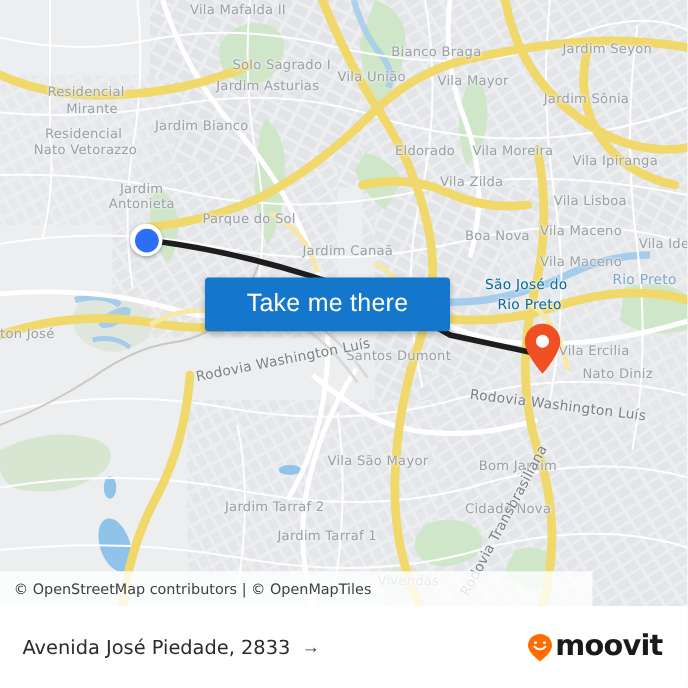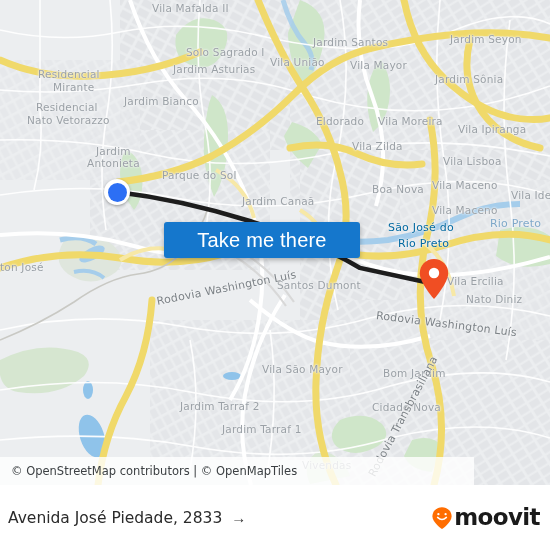--- a/index.html
+++ b/index.html
@@ -98,21 +98,21 @@
     white-space: nowrap;
   }
 
   
   .footer {
     position: absolute;
     left: 0; top: 485px;
     width: 550px; height: 65px;
     background: #ffffff;
     display: flex; align-items: center;
-    padding: 0 8px;
+    padding: 0 18px;
   }
   .route {
     display: flex; align-items: center;
     gap: 9px;
     flex: 1;
     min-width: 0;
   }
   .route-text {
     font-size: 15.5px;
     color: #2b2b2b;
@@ -248,21 +248,21 @@
         <path d="M220 248 q40 20 66 58"></path>
         <path d="M228 244 q40 20 66 58"></path>
       </g>
 
       <path d="M117 192 C 200 202, 300 232, 360 268 L 430 283" stroke="#1d1d1d" stroke-width="4.5" fill="none" stroke-linecap="round"></path>
     </svg>
 
     <div id="labels">
         <div class="plabel" style="left: 152px; top: 2px;">Vila Mafalda II</div>
         <div class="plabel" style="left: 186px; top: 22px; margin-top: 24px;">Solo Sagrado I</div>
-        <div class="plabel" style="left: 313px; top: 36px;">Jardim Santos</div>
+        <div class="plabel" style="left: 313px; top: 36px;">Bianco Braga</div>
         <div class="plabel" style="left: 450px; top: 33px;">Jardim Seyon</div>
         <div class="plabel" style="left: 270px; top: 56px;">Vila União</div>
         <div class="plabel" style="left: 350px; top: 59px;">Vila Mayor</div>
         <div class="plabel" style="left: 38px; top: 68px;">Residencial</div>
         <div class="plabel" style="left: 53px; top: 81px;">Mirante</div>
         <div class="plabel" style="left: 173px; top: 63px;">Jardim Asturias</div>
         <div class="plabel" style="left: 435px; top: 73px;">Jardim Sônia</div>
         <div class="plabel" style="left: 124px; top: 95px;">Jardim Bianco</div>
         <div class="plabel" style="left: 36px; top: 101px;">Residencial</div>
         <div class="plabel" style="left: 27px; top: 114px;">Nato Vetorazzo</div>
@@ -303,21 +303,21 @@
       <i></i>
     </div>
 
     <div class="dest-pin" style="left:418px; top:258px;">
       <svg viewBox="0 0 32 42" width="32" height="42">
         <path d="M16 1 C8 1 1.8 7.2 1.8 15.2 C1.8 25 16 41 16 41 C16 41 30.2 25 30.2 15.2 C30.2 7.2 24 1 16 1 Z" fill="#f04e23"></path>
         <circle cx="16" cy="15" r="5.2" fill="#ffffff"></circle>
       </svg>
     </div>
 
-    <button class="cta" style="left:164px; top:222px; width:196px; height:36px;">
+    <button class="cta" style="left:164px; top:222px; width:196px; height:43px;">
       <span>Take me there</span>
     </button>
 
     <div class="attrib">
       <span>© OpenStreetMap contributors | © OpenMapTiles</span>
     </div>
   </div>
 
   <div class="footer">
     <div class="route">

